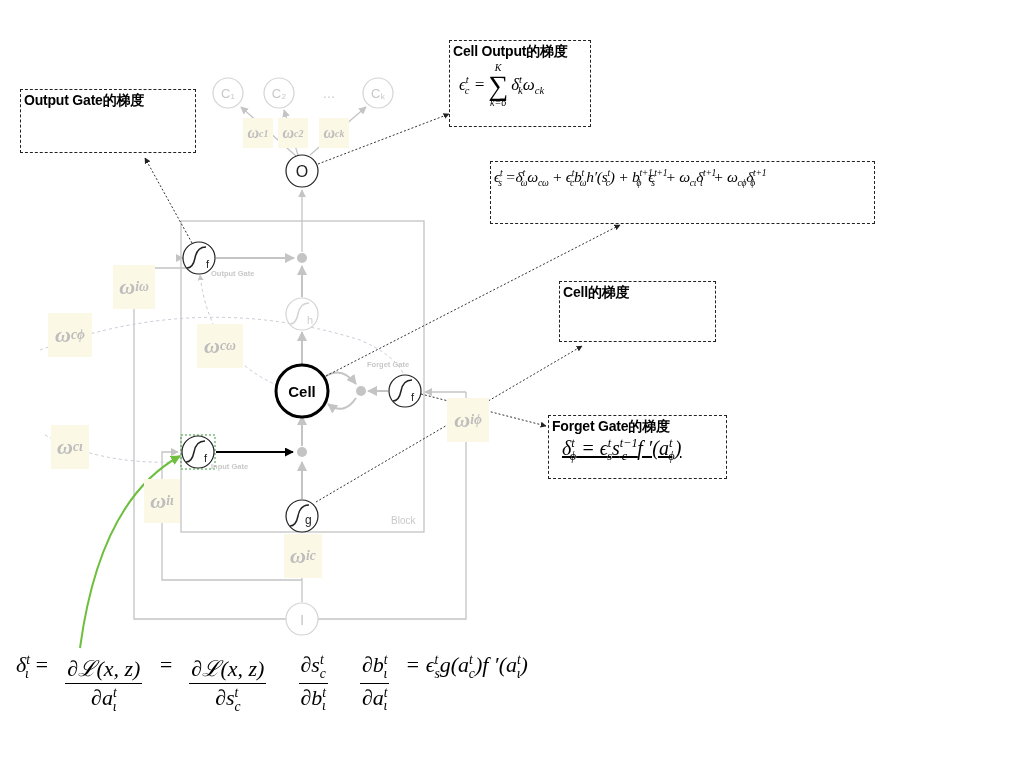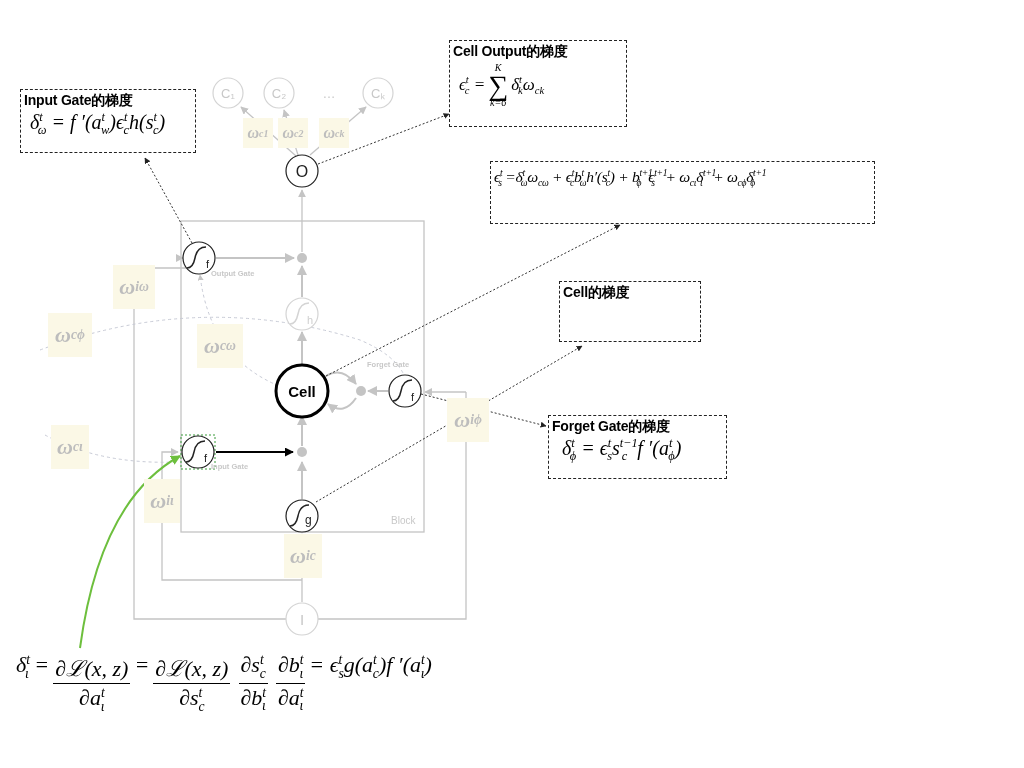--- a/index.html
+++ b/index.html
@@ -4,21 +4,21 @@
   <style>
     html, body { margin: 0; padding: 0; background: #ffffff; }
     body { width: 1024px; height: 768px; position: relative; overflow: hidden; font-family: "Liberation Sans", sans-serif; }
     #diagram { position: absolute; left: 0; top: 0; width: 1024px; height: 768px; }
     .box { position: absolute; border: 1px dashed #222; background: #fff; box-sizing: border-box; padding: 2px 3px; }
     .box-title { font-family: "Liberation Sans", sans-serif; font-weight: bold; font-size: 14px; color: #000; white-space: nowrap; letter-spacing: -0.2px; }
     .math { font-family: "Liberation Serif", serif; font-style: italic; color: #000; white-space: nowrap; }
     .math sup, .math sub { font-size: 62%; }
     .wlabel { position: absolute; background: #fbf8e6; color: #bdbdbd; font-family: "Liberation Serif", serif; font-style: italic; font-weight: bold; display: flex; align-items: center; justify-content: center; }
     .wlabel sub { font-size: 62%; }
-    .frac { display: inline-flex; flex-direction: column; align-items: center; vertical-align: middle; margin: 0 4px; }
+    .frac { display: inline-flex; flex-direction: column; align-items: center; vertical-align: middle; margin: 0 16px; }
     .frac .num { border-bottom: 1px solid #000; padding: 0 2px 1px 2px; }
     .frac .den { padding: 1px 2px 0 2px; }
     .sumblk { display: inline-flex; flex-direction: column; align-items: center; vertical-align: middle; margin: 0 3px; line-height: 1; }
     .sumblk .lim { font-size: 10px; }
     .sumblk .sig { font-size: 28px; font-style: normal; line-height: 0.9; }
   </style>
 </head>
 <body>
 
 <div id="diagram">
@@ -182,44 +182,43 @@
   <div class="wlabel" style="left:284px;top:534px;width:38px;height:44px;font-size:22px;">
       <span>ω</span>
       <sub>ic</sub>
     </div>
   <div class="wlabel" style="left:447px;top:398px;width:42px;height:44px;font-size:22px;">
       <span>ω</span>
       <sub>iϕ</sub>
     </div>
 
   <div class="box" style="left:20px;top:89px;width:176px;height:64px;">
-    <div class="box-title">Input Gate的梯度</div>
-    <div class="math" style="font-size:20px;margin-left:6px;">δ<sup>t</sup><sub style="margin-left:-5px">ω</sub> = f ′(a<sup>t</sup><sub style="margin-left:-4px">w</sub>)ϵ<sup>t</sup><sub style="margin-left:-4px">c</sub>h(s<sup>t</sup><sub style="margin-left:-4px">c</sub>)</div>
-  </div>
-
-  <div class="box" style="left:449px;top:40px;width:178px;height:87px;">
+    <div class="box-title">Output Gate的梯度</div>
+  </div>
+
+  <div class="box" style="left:449px;top:40px;width:142px;height:87px;">
     <div class="box-title">Cell Output的梯度</div>
     <div class="math" style="font-size:17px;margin-left:6px;margin-top:2px;">ϵ<sup>t</sup><sub style="margin-left:-4px">c</sub> =<span class="sumblk">
           <span class="lim">K</span>
           <span class="sig">∑</span>
           <span class="lim">k=6</span>
         </span>δ<sup>t</sup><sub style="margin-left:-4px">k</sub>ω<sub>ck</sub></div>
   </div>
 
   <div class="box" style="left:490px;top:161px;width:385px;height:63px;">
     <div class="math" style="font-size:15.5px;margin-top:3px;letter-spacing:-0.3px;">ϵ<sup>t</sup><sub style="margin-left:-4px">s</sub> =δ<sup>t</sup><sub style="margin-left:-4px">ω</sub>ω<sub>cω</sub> + ϵ<sup>t</sup><sub style="margin-left:-4px">c</sub>b<sup>t</sup><sub style="margin-left:-4px">ω</sub>h′(s<sup>t</sup><sub style="margin-left:-4px">c</sub>) + b<sup>t+1</sup><sub style="margin-left:-16px">ϕ</sub>&nbsp;&nbsp;ϵ<sup>t+1</sup><sub style="margin-left:-16px">s</sub>&nbsp;&nbsp; + ω<sub>cι</sub>δ<sup>t+1</sup><sub style="margin-left:-16px">ι</sub>&nbsp;&nbsp; + ω<sub>cϕ</sub>δ<sup>t+1</sup><sub style="margin-left:-16px">ϕ</sub></div>
   </div>
 
-  <div class="box" style="left:559px;top:281px;width:142px;height:61px;">
+  <div class="box" style="left:559px;top:281px;width:157px;height:61px;">
     <div class="box-title">Cell的梯度</div>
   </div>
 
   <div class="box" style="left:548px;top:415px;width:179px;height:64px;">
     <div class="box-title">Forget Gate的梯度</div>
-    <div class="math" style="font-size:20px;margin-left:10px;">δ<sup>t</sup><sub style="margin-left:-5px">ϕ</sub> = ϵ<sup>t</sup><sub style="margin-left:-4px">s</sub>s<sup>t−1</sup><sub style="margin-left:-16px">c</sub>&nbsp;&nbsp;f ′(a<sup>t</sup><sub style="margin-left:-4px">ϕ</sub>)</div>
+    <div class="math" style="font-size:20px;margin-left:10px;text-decoration:underline;">δ<sup>t</sup><sub style="margin-left:-5px">ϕ</sub> = ϵ<sup>t</sup><sub style="margin-left:-4px">s</sub>s<sup>t−1</sup><sub style="margin-left:-16px">c</sub>&nbsp;&nbsp;f ′(a<sup>t</sup><sub style="margin-left:-4px">ϕ</sub>)</div>
   </div>
 
   <div class="math" style="position:absolute;left:16px;top:652px;font-size:22px;display:flex;align-items:flex-start;">
     <span>δ<sup>t</sup><sub style="margin-left:-5px">ι</sub> =</span>
     <span class="frac">
         <span class="num">∂ℒ(x, z)</span>
         <span class="den">∂a<sup>t</sup><sub style="margin-left:-4px">ι</sub></span>
       </span>
     <span>=</span>
     <span class="frac">

